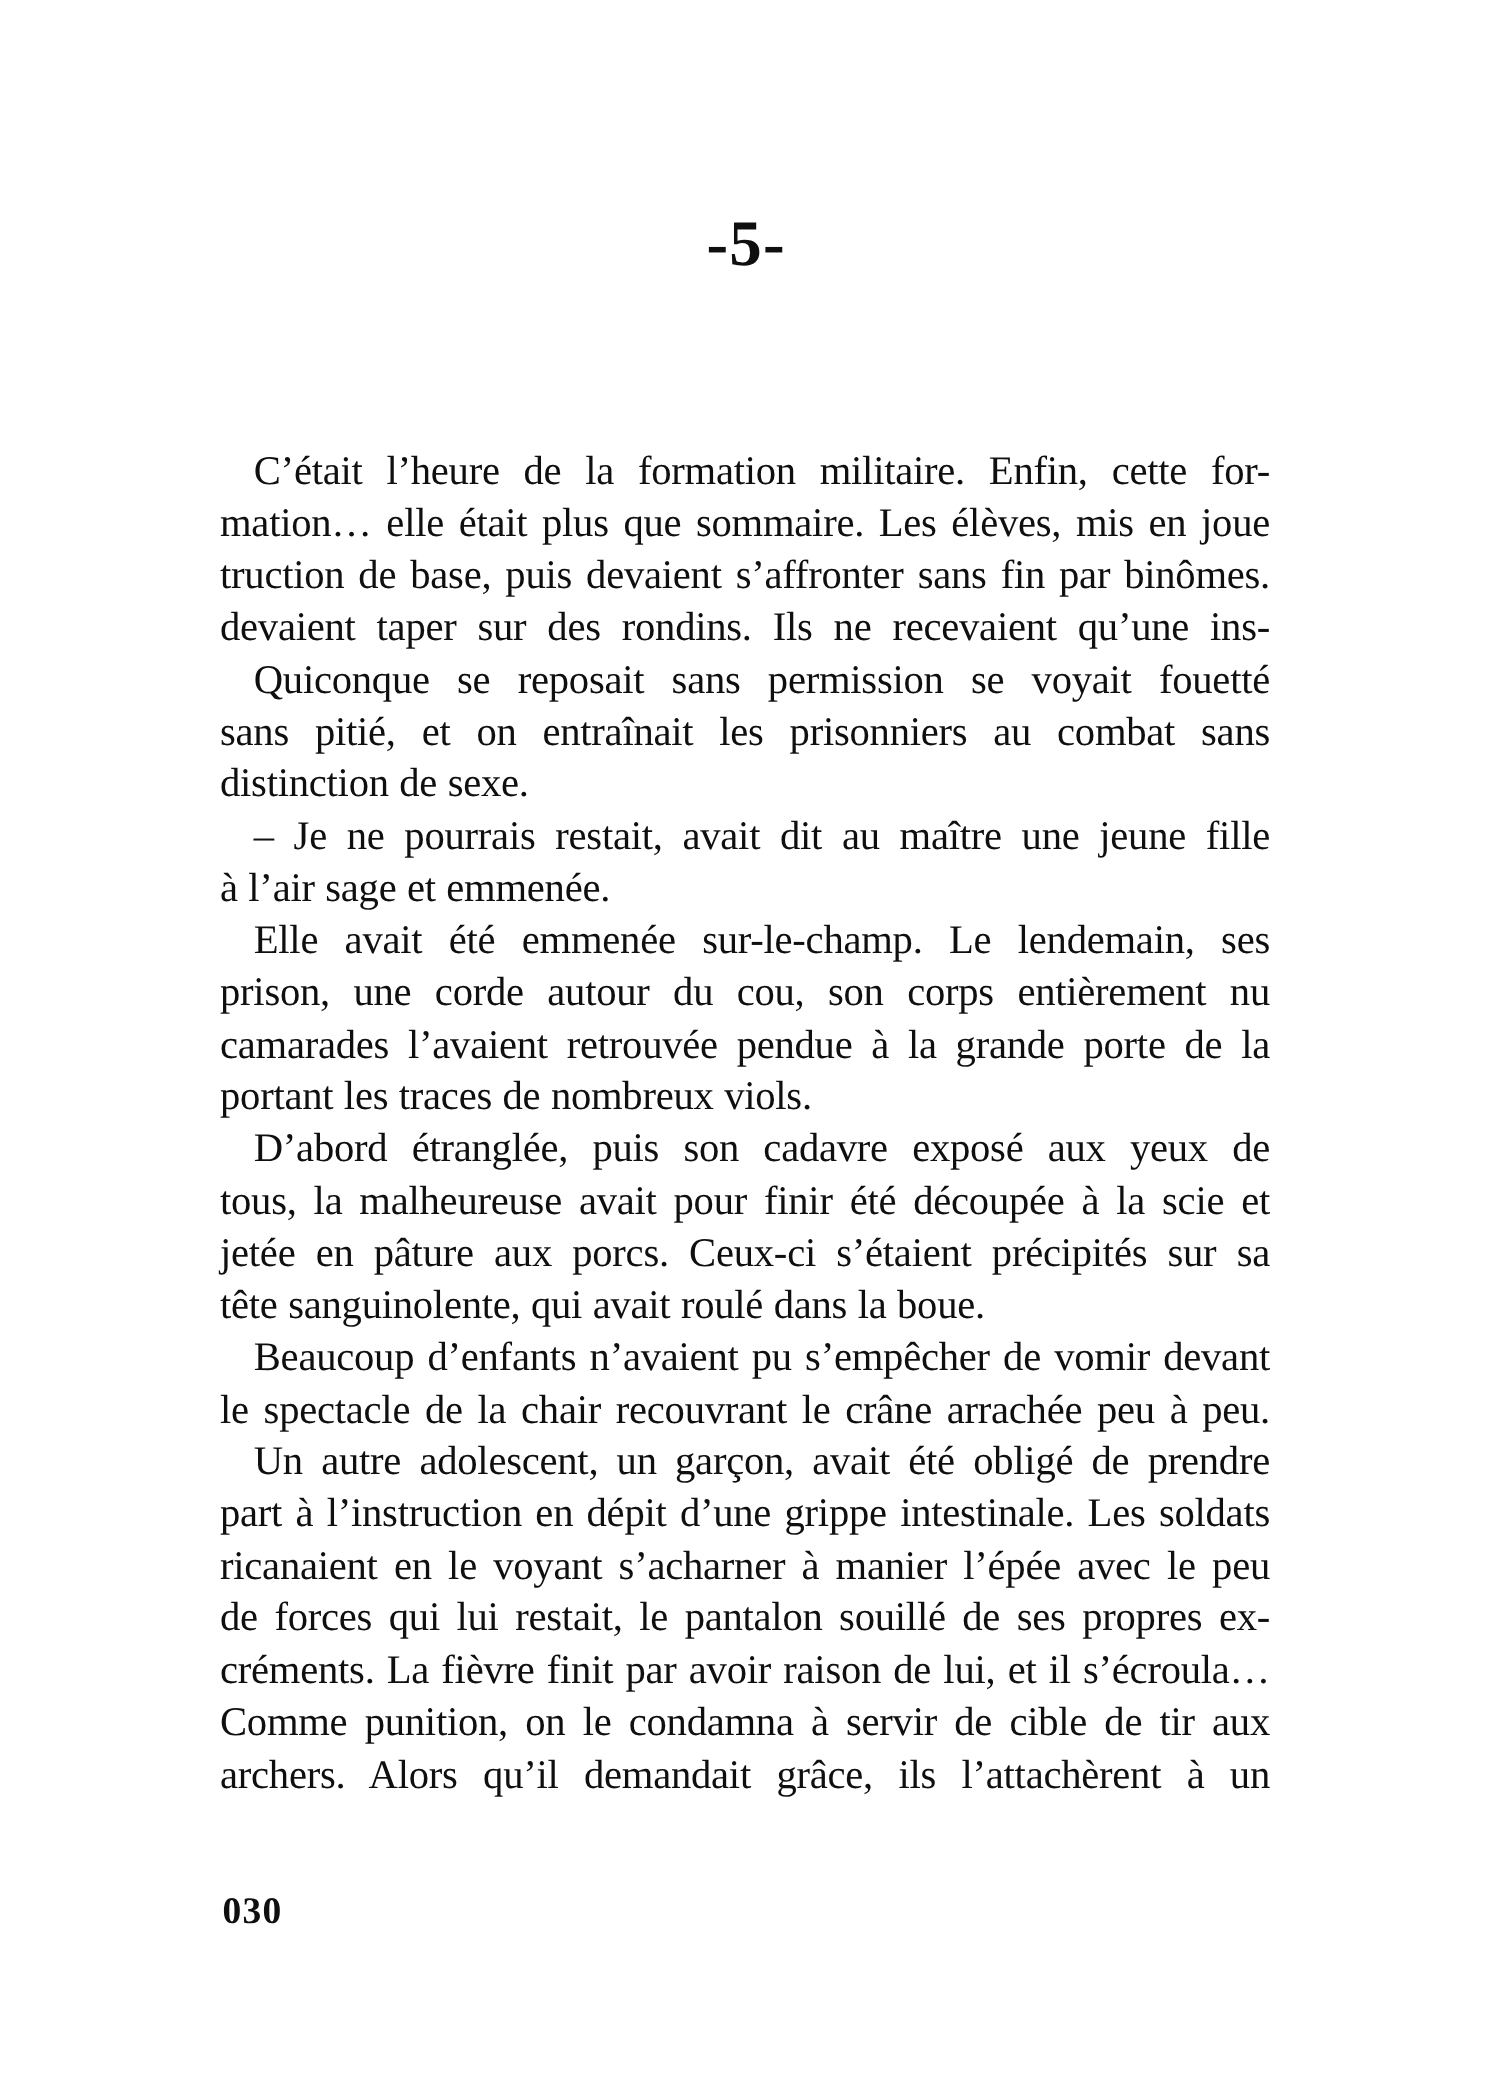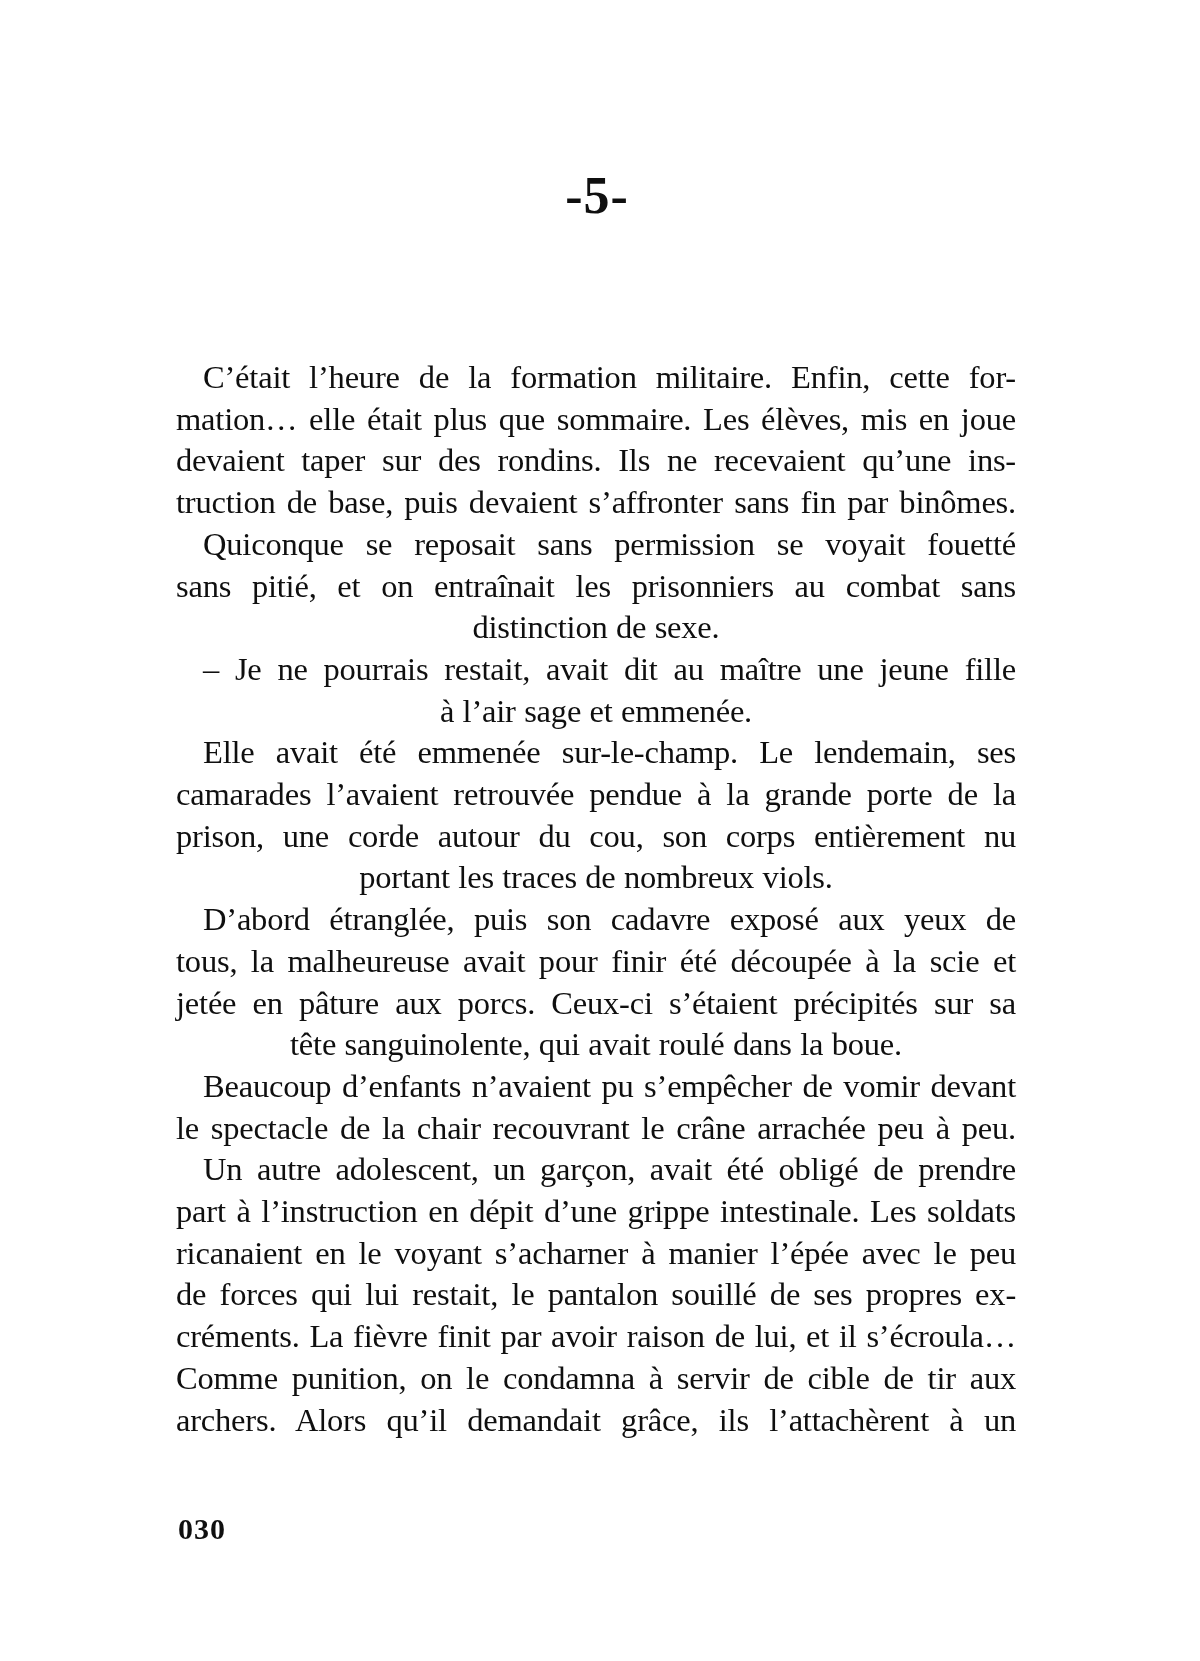--- a/index.html
+++ b/index.html
@@ -32,21 +32,21 @@
     top: 357px;
     left: 176px;
     width: 840px;
     font-size: 32.5px;
     line-height: 41.7px;
     letter-spacing: -0.2px;
     word-spacing: 0.5px;
   }
   .para { margin: 0; padding: 0; }
   .line {
-    text-align: center;
+    text-align: left;
     white-space: normal;
   }
   .line.just {
     text-align: justify;
     text-align-last: justify;
     text-justify: inter-word;
   }
   .line.first {
     text-indent: 27px;
   }
@@ -66,39 +66,39 @@
 
 <div class="page">
 
   <div class="chapter-heading">-5-</div>
 
   <div class="text-block">
 
     <div class="para">
       <div class="line first just">C’était l’heure de la formation militaire. Enfin, cette for-</div>
       <div class="line just">mation… elle était plus que sommaire. Les élèves, mis en joue</div>
+      <div class="line just">truction de base, puis devaient s’affronter sans fin par binômes.</div>
       <div class="line just">devaient taper sur des rondins. Ils ne recevaient qu’une ins-</div>
-      <div class="line just">truction de base, puis devaient s’affronter sans fin par binômes.</div>
     </div>
 
     <div class="para">
       <div class="line first just">Quiconque se reposait sans permission se voyait fouetté</div>
       <div class="line just">sans pitié, et on entraînait les prisonniers au combat sans</div>
       <div class="line">distinction de sexe.</div>
     </div>
 
     <div class="para">
       <div class="line first just">– Je ne pourrais restait, avait dit au maître une jeune fille</div>
       <div class="line">à l’air sage et emmenée.</div>
     </div>
 
     <div class="para">
       <div class="line first just">Elle avait été emmenée sur-le-champ. Le lendemain, ses</div>
+      <div class="line just">prison, une corde autour du cou, son corps entièrement nu</div>
       <div class="line just">camarades l’avaient retrouvée pendue à la grande porte de la</div>
-      <div class="line just">prison, une corde autour du cou, son corps entièrement nu</div>
       <div class="line">portant les traces de nombreux viols.</div>
     </div>
 
     <div class="para">
       <div class="line first just">D’abord étranglée, puis son cadavre exposé aux yeux de</div>
       <div class="line just">tous, la malheureuse avait pour finir été découpée à la scie et</div>
       <div class="line just">jetée en pâture aux porcs. Ceux-ci s’étaient précipités sur sa</div>
       <div class="line">tête sanguinolente, qui avait roulé dans la boue.</div>
     </div>
 

